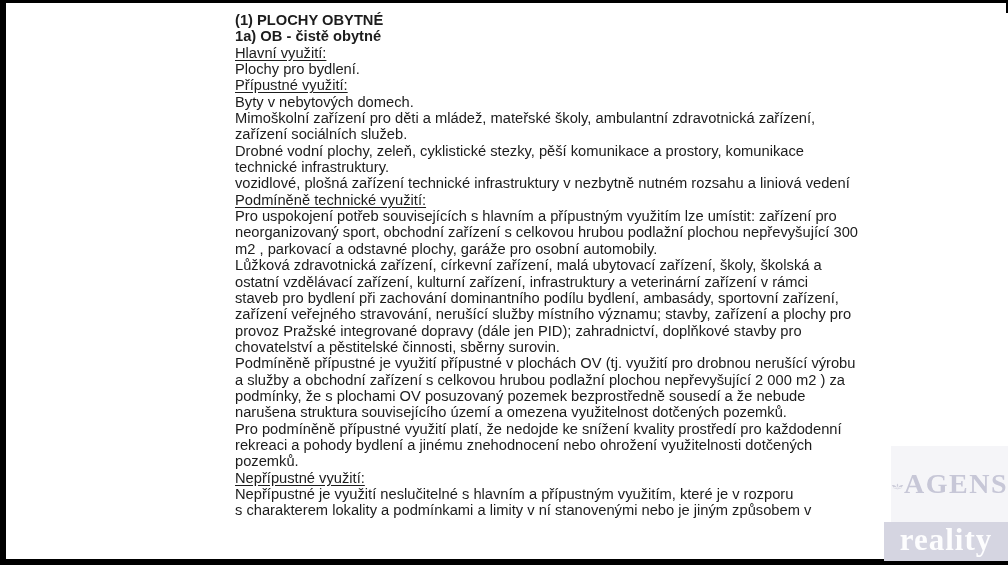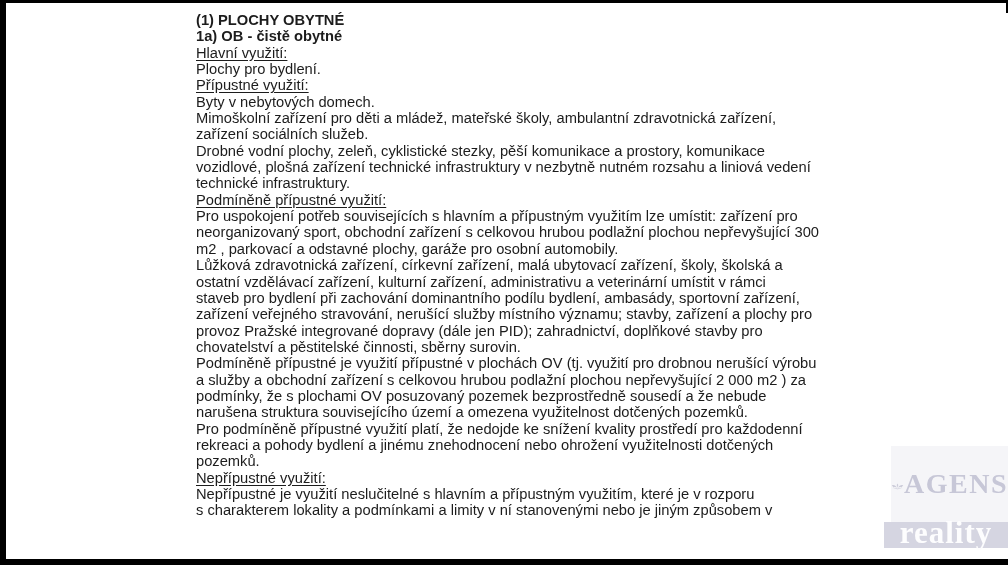--- a/index.html
+++ b/index.html
@@ -42,20 +42,21 @@
     left: 196px;
     top: 12px;
     width: 650px;
     color: #1c1c1c;
     font-size: 14.7px;
     line-height: 16.35px;
     letter-spacing: 0px;
   }
   .line {
     white-space: nowrap;
+    margin-left: 39px;
   }
   .line.bold {
     font-weight: bold;
   }
   .line.underline {
     text-decoration: underline;
     text-underline-offset: 2px;
   }
   
   .wm-upper {
@@ -77,21 +78,21 @@
     font-family: "Liberation Serif", "DejaVu Serif", serif;
     font-weight: bold;
     font-size: 28px;
     line-height: 26px;
     letter-spacing: 1.5px;
     color: #c7c7d7;
   }
   .wm-lower {
     position: absolute;
     left: 884px; top: 521.5px;
-    width: 124px; height: 26px;
+    width: 124px; height: 39px;
     background: #d5d5e1;
     display: flex;
     align-items: center;
     justify-content: center;
   }
   .wm-brand-sub {
     font-family: "Liberation Serif", "DejaVu Serif", serif;
     font-weight: bold;
     font-size: 31px;
     color: #fdfdfe;
@@ -112,28 +113,28 @@
   <div class="text-block">
       <div class="line bold">(1) PLOCHY OBYTNÉ</div>
       <div class="line bold">1a) OB - čistě obytné</div>
       <div class="line underline">Hlavní využití:</div>
       <div class="line normal">Plochy pro bydlení.</div>
       <div class="line underline">Přípustné využití:</div>
       <div class="line normal">Byty v nebytových domech.</div>
       <div class="line normal">Mimoškolní zařízení pro děti a mládež, mateřské školy, ambulantní zdravotnická zařízení,</div>
       <div class="line normal">zařízení sociálních služeb.</div>
       <div class="line normal">Drobné vodní plochy, zeleň, cyklistické stezky, pěší komunikace a prostory, komunikace</div>
+      <div class="line normal">technické infrastruktury.</div>
       <div class="line normal">vozidlové, plošná zařízení technické infrastruktury v nezbytně nutném rozsahu a liniová vedení</div>
-      <div class="line normal">technické infrastruktury.</div>
-      <div class="line underline">Podmíněně přípustné využití:</div>
+      <div class="line underline">Podmíněně technické využití:</div>
       <div class="line normal">Pro uspokojení potřeb souvisejících s hlavním a přípustným využitím lze umístit: zařízení pro</div>
       <div class="line normal">neorganizovaný sport, obchodní zařízení s celkovou hrubou podlažní plochou nepřevyšující 300</div>
       <div class="line normal">m2 , parkovací a odstavné plochy, garáže pro osobní automobily.</div>
       <div class="line normal">Lůžková zdravotnická zařízení, církevní zařízení, malá ubytovací zařízení, školy, školská a</div>
-      <div class="line normal">ostatní vzdělávací zařízení, kulturní zařízení, administrativu a veterinární umístit v rámci</div>
+      <div class="line normal">ostatní vzdělávací zařízení, kulturní zařízení, infrastruktury a veterinární zařízení v rámci</div>
       <div class="line normal">staveb pro bydlení při zachování dominantního podílu bydlení, ambasády, sportovní zařízení,</div>
       <div class="line normal">zařízení veřejného stravování, nerušící služby místního významu; stavby, zařízení a plochy pro</div>
       <div class="line normal">provoz Pražské integrované dopravy (dále jen PID); zahradnictví, doplňkové stavby pro</div>
       <div class="line normal">chovatelství a pěstitelské činnosti, sběrny surovin.</div>
       <div class="line normal">Podmíněně přípustné je využití přípustné v plochách OV (tj. využití pro drobnou nerušící výrobu</div>
       <div class="line normal">a služby a obchodní zařízení s celkovou hrubou podlažní plochou nepřevyšující 2 000 m2 ) za</div>
       <div class="line normal">podmínky, že s plochami OV posuzovaný pozemek bezprostředně sousedí a že nebude</div>
       <div class="line normal">narušena struktura souvisejícího území a omezena využitelnost dotčených pozemků.</div>
       <div class="line normal">Pro podmíněně přípustné využití platí, že nedojde ke snížení kvality prostředí pro každodenní</div>
       <div class="line normal">rekreaci a pohody bydlení a jinému znehodnocení nebo ohrožení využitelnosti dotčených</div>

